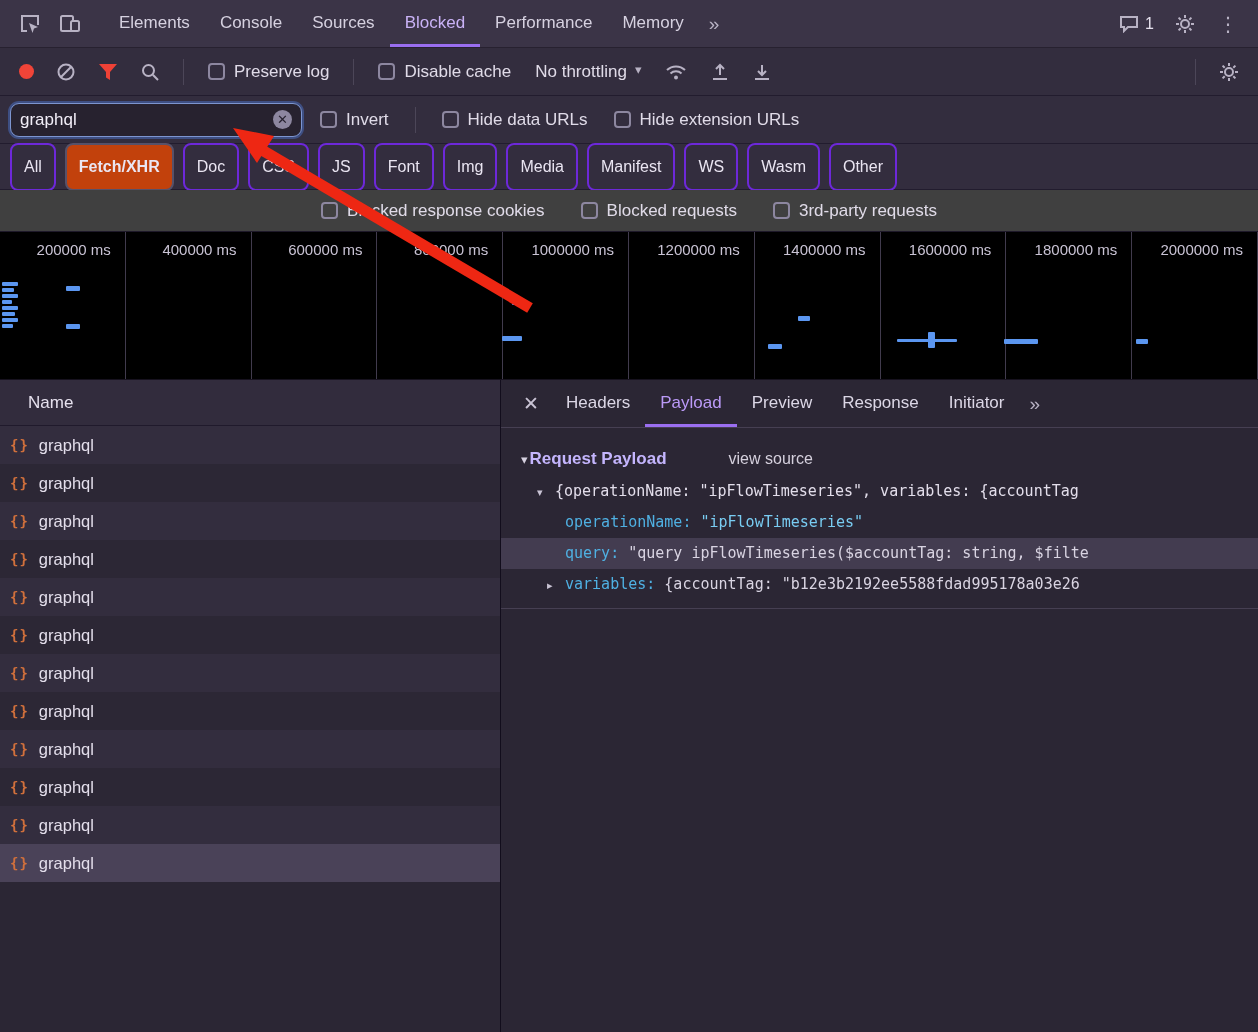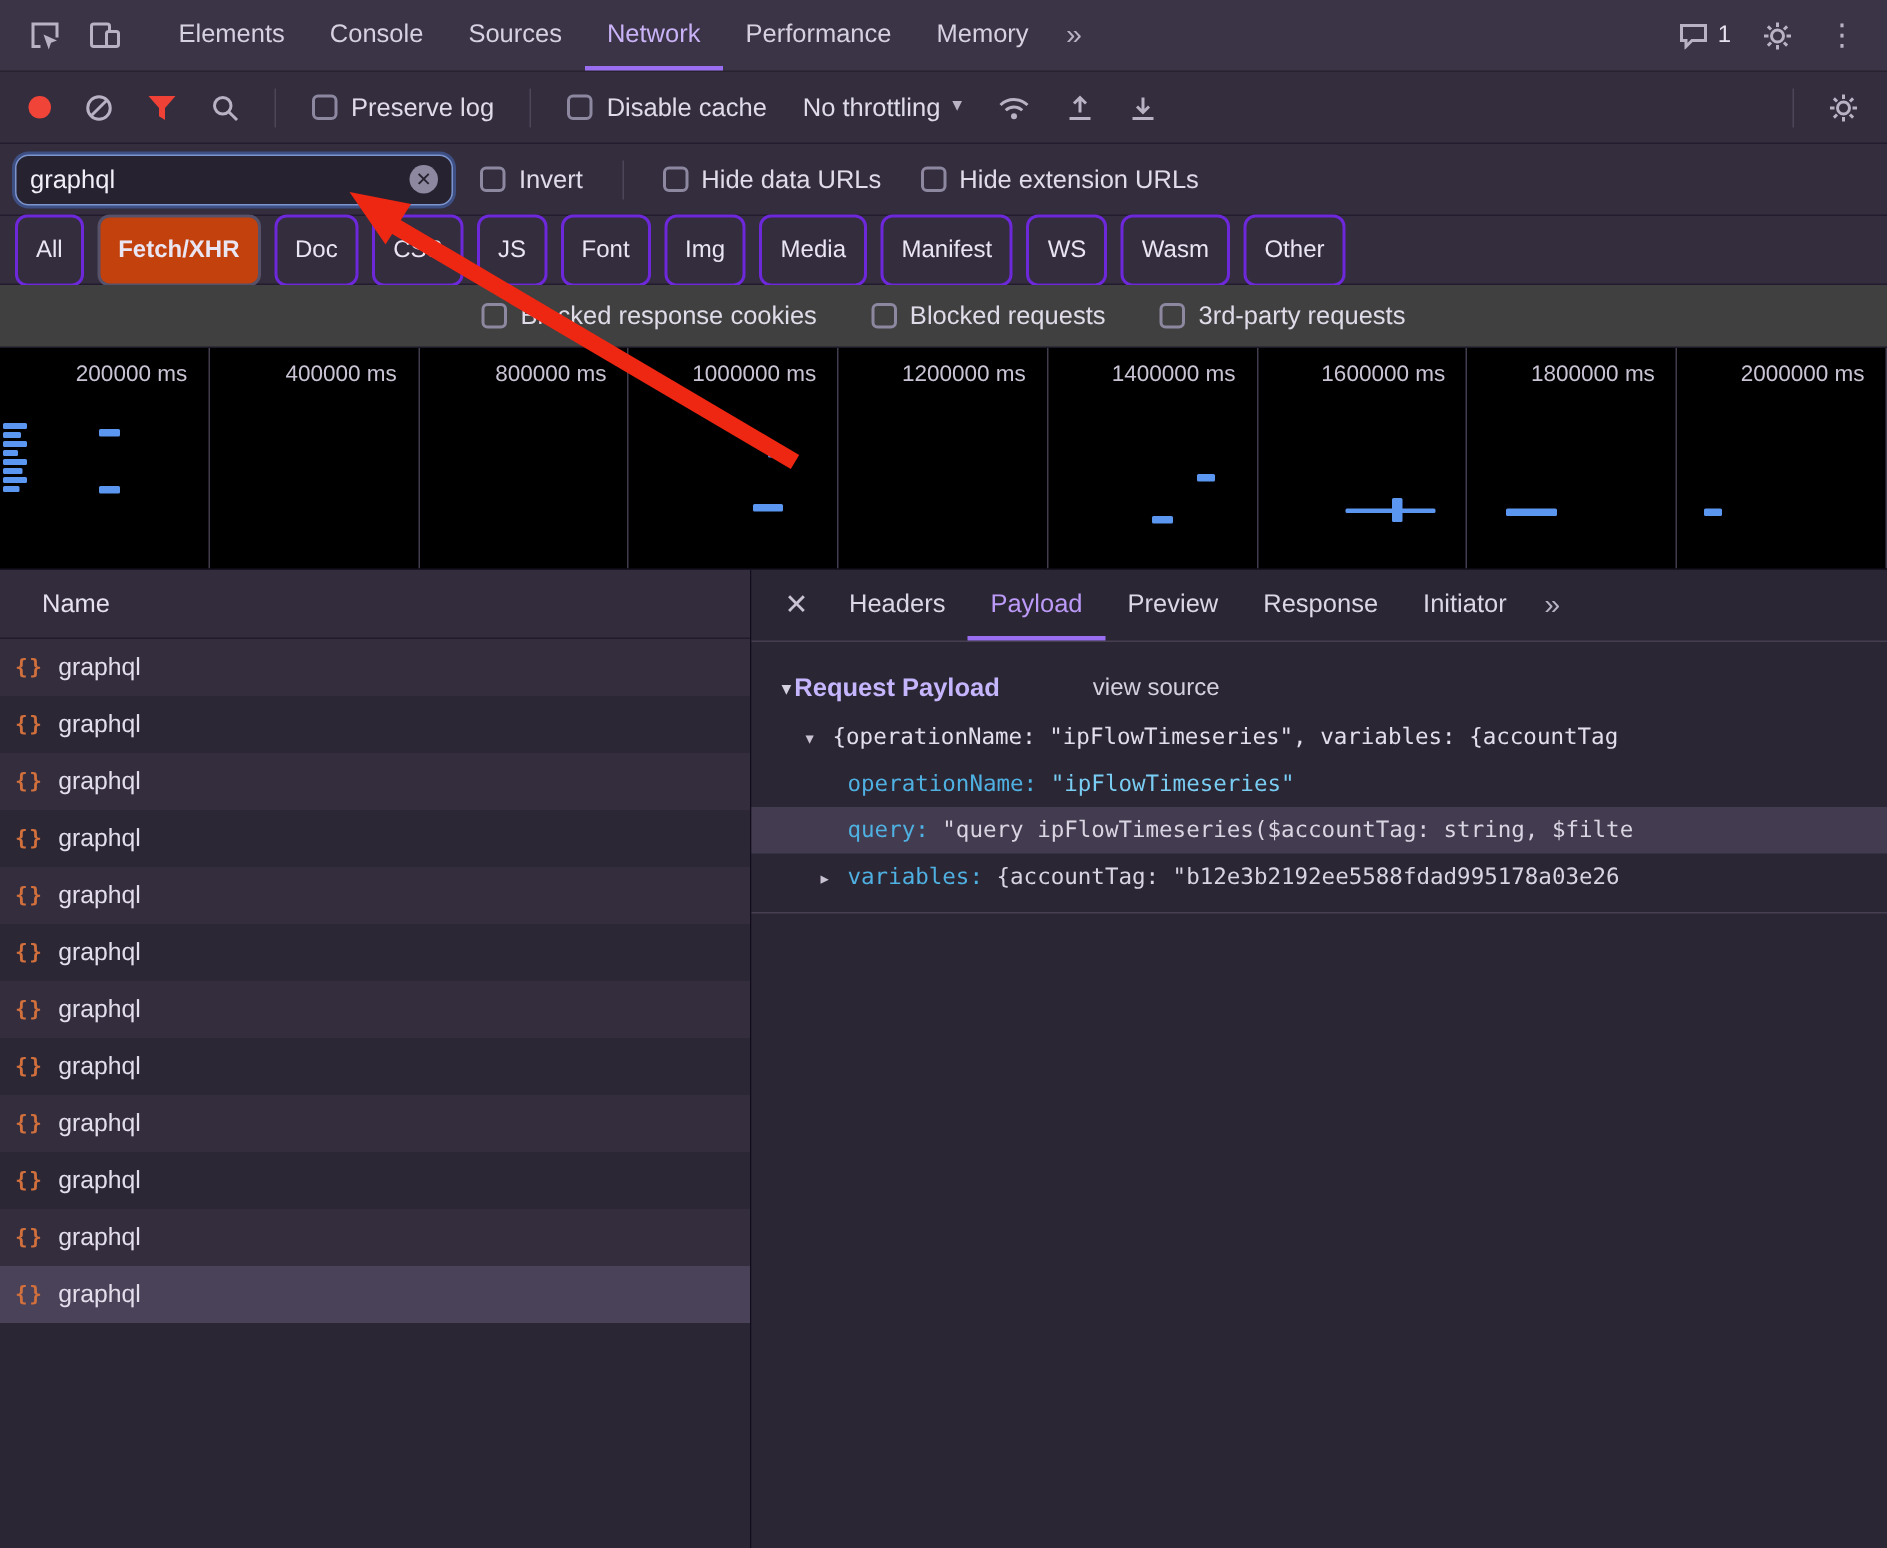--- a/index.html
+++ b/index.html
@@ -127,21 +127,21 @@
     <span class="icon-btn">
       <svg width="22" height="20" viewBox="0 0 22 20">
           <rect x="2" y="2" width="12" height="15" rx="1.5" fill="none" stroke="#b8b2c4" stroke-width="2"></rect>
           <rect x="12" y="7" width="8" height="10" rx="1.5" fill="#3b3447" stroke="#b8b2c4" stroke-width="2"></rect>
         </svg>
     </span>
     <div class="main-tabs">
         <div class="tab">Elements</div>
         <div class="tab">Console</div>
         <div class="tab">Sources</div>
-        <div class="tab selected">Network</div>
+        <div class="tab selected">Blocked</div>
         <div class="tab">Performance</div>
         <div class="tab">Memory</div>
       </div>
     <span class="chev">»</span>
     <div class="top-right">
       <span class="badge-group">
         <svg width="20" height="18" viewBox="0 0 20 18">
             <path d="M2 2h16v10h-9l-4 4v-4H2z" fill="none" stroke="#b8b2c4" stroke-width="2"></path>
           </svg>
         <span class="badge-count">1</span>
@@ -268,20 +268,21 @@
       <span class="cbgroup">
         <span class="cb"></span>
         <span>3rd-party requests</span>
       </span>
     </div>
 
   <div class="timeline">
     <div class="tcols">
         <div class="tcol">200000 ms</div>
         <div class="tcol">400000 ms</div>
+        <div class="tcol">600000 ms</div>
         <div class="tcol">800000 ms</div>
         <div class="tcol">1000000 ms</div>
         <div class="tcol">1200000 ms</div>
         <div class="tcol">1400000 ms</div>
         <div class="tcol">1600000 ms</div>
         <div class="tcol">1800000 ms</div>
         <div class="tcol">2000000 ms</div>
       </div>
     <div>
         <div class="mark" style="left: 2px; top: 50px; width: 16px; height: 4px; background: rgb(91, 150, 240);"></div>

